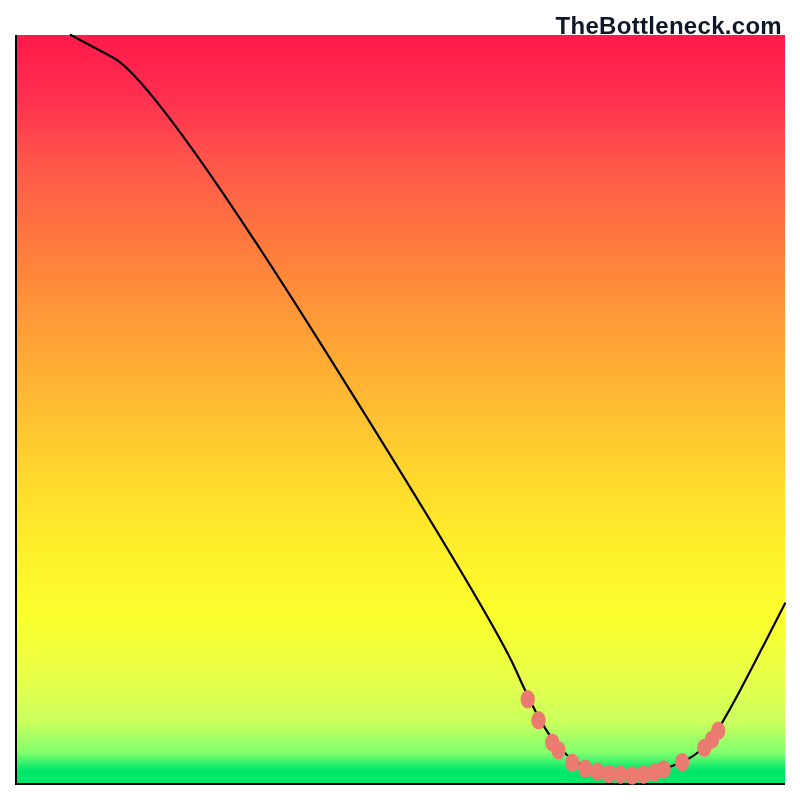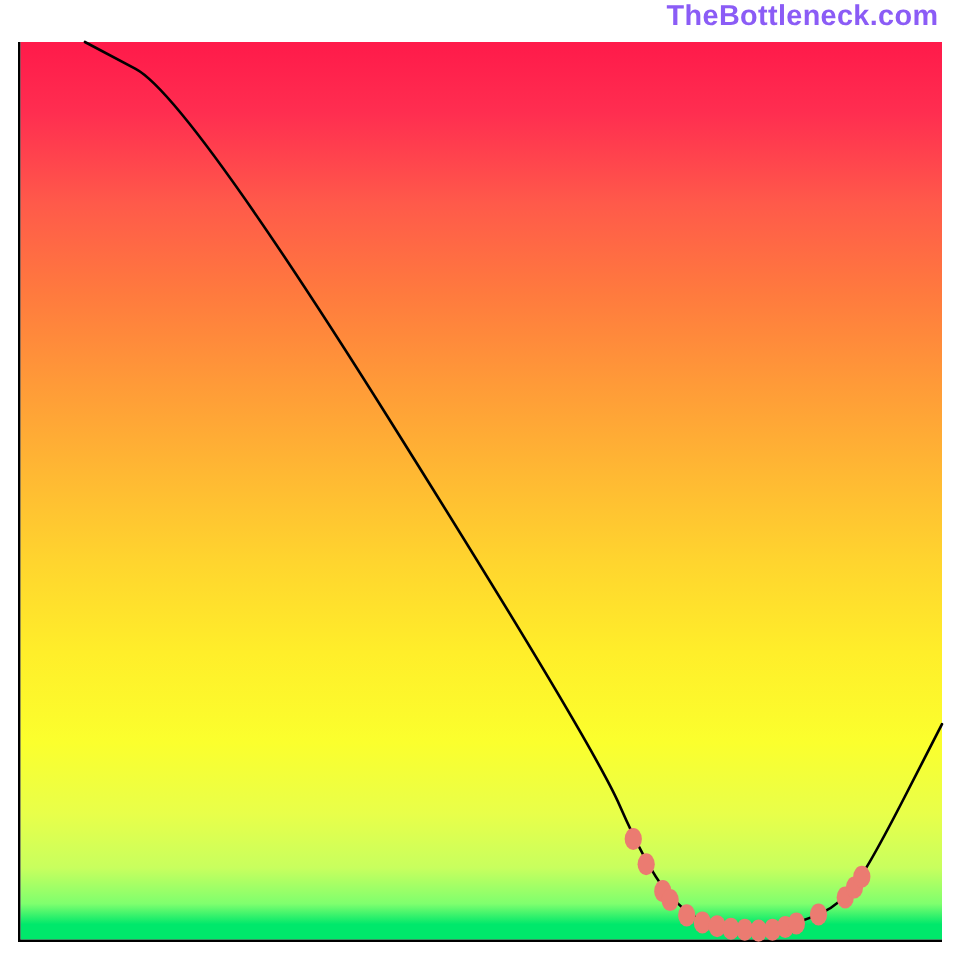--- a/index.html
+++ b/index.html
@@ -30,26 +30,26 @@
       #7fff6e 96%,
       #00e86b 98.3%,
       #00e86b 100%
     );
     border: 2px solid #000;
     border-top: none;
     border-right: none;
   }
   .watermark {
     position: absolute;
-    top: 0;
+    top: 12px;
     right: 18px;
     font-family: Arial, Helvetica, sans-serif;
     font-size: 24px;
     font-weight: 600;
-    color: #8b5cf6;
+    color: #0f172a;
     letter-spacing: 0.3px;
   }
   svg.curve {
     position: absolute;
     left: 0; top: 0;
     width: 100%; height: 100%;
     overflow: visible;
   }
   .curve-path {
     fill: none;

